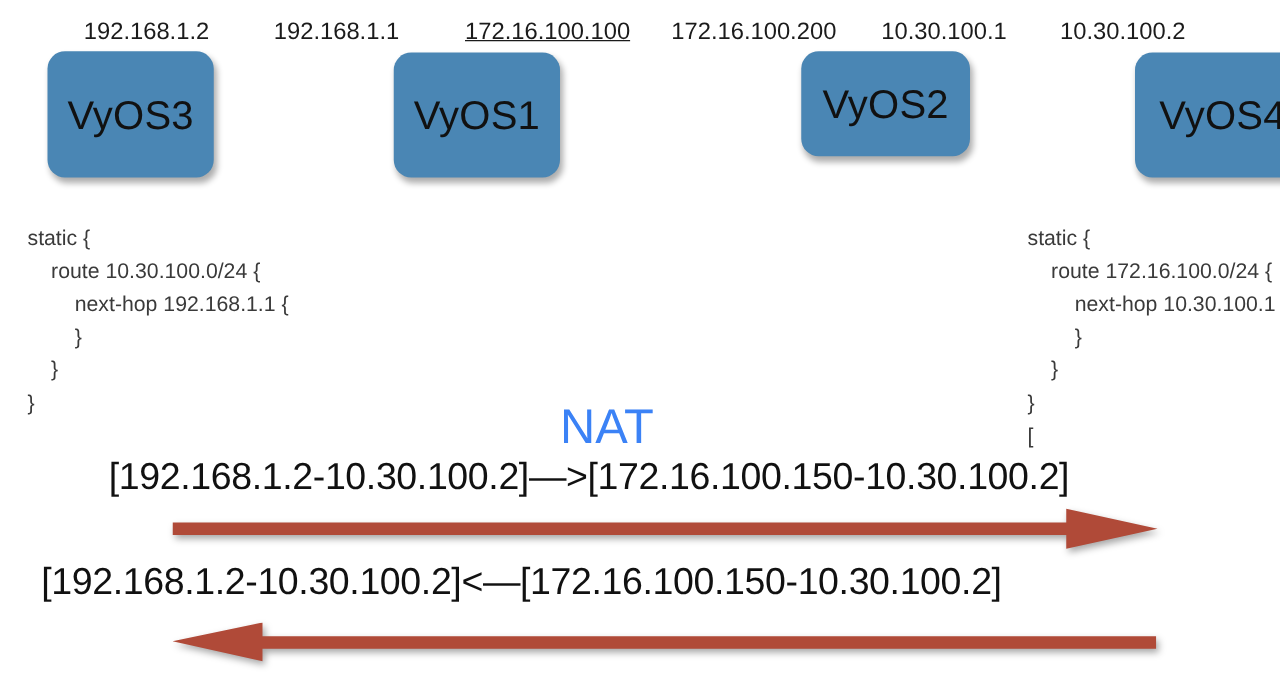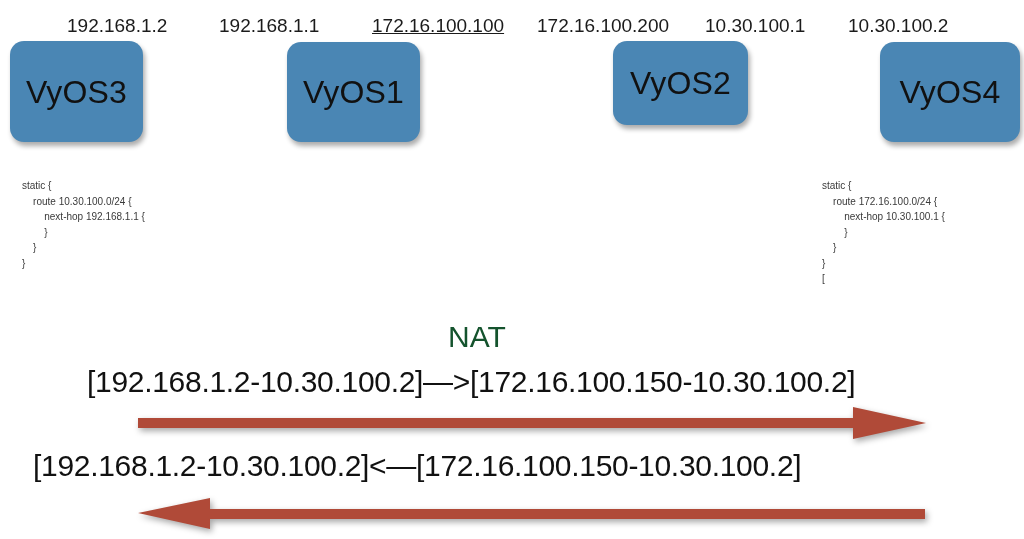--- a/index.html
+++ b/index.html
@@ -18,20 +18,21 @@
 
   
   .node {
     position: absolute;
     border-radius: 14px;
     background: #4a86b4;
     box-shadow: 2px 4px 5px rgba(0,0,0,0.33);
     display: flex;
     align-items: center;
     justify-content: center;
+    margin-left: 28px;
   }
   .node-label {
     font-size: 32px;
     color: #111111;
     font-weight: 400;
     letter-spacing: 0.2px;
     line-height: 1;
   }
 
   
@@ -39,32 +40,32 @@
     position: absolute;
     font-size: 19px;
     color: #1b1b1b;
     white-space: nowrap;
     line-height: 1;
   }
 
   
   .config {
     position: absolute;
-    font-size: 10px;
+    font-size: 17px;
     color: #3a3a3a;
     line-height: 1.55;
     white-space: pre;
     font-family: "Liberation Sans", sans-serif;
   }
 
   
   .nat-title {
     position: absolute;
-    font-size: 30px;
-    color: #14532d;
+    font-size: 39px;
+    color: #3b82f6;
     line-height: 1;
     white-space: nowrap;
   }
   .flow-text {
     position: absolute;
     font-size: 30px;
     color: #111111;
     line-height: 1;
     white-space: nowrap;
     letter-spacing: -0.3px;

